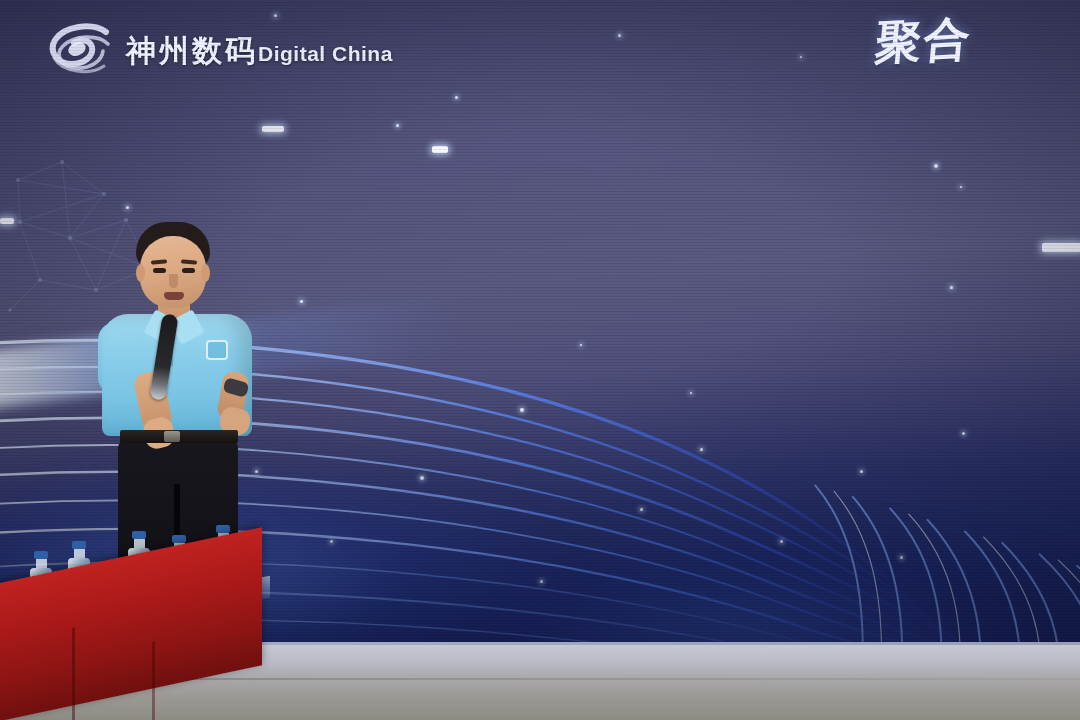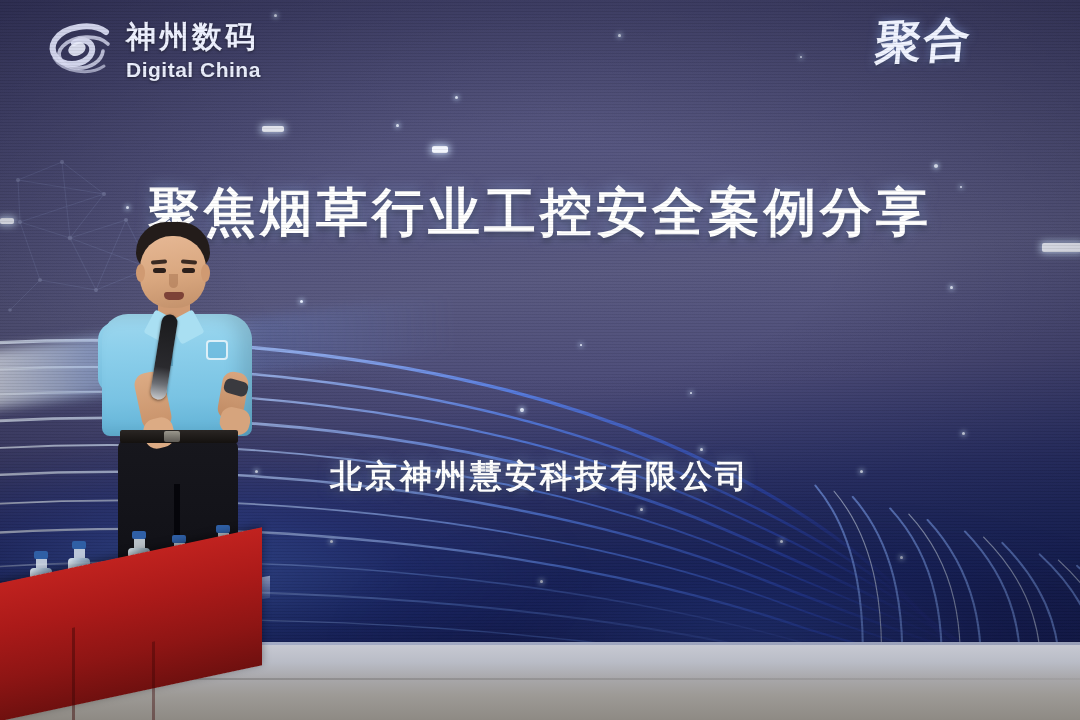--- a/index.html
+++ b/index.html
@@ -57,21 +57,21 @@
   .particles{position:absolute;inset:0;pointer-events:none;}
   .p{position:absolute;background:#eaf1ff;border-radius:50%;box-shadow:0 0 5px 1px rgba(200,225,255,.85);}
   .dash{position:absolute;background:#f4f7ff;border-radius:2px;box-shadow:0 0 7px 2px rgba(210,230,255,.75);}
 
   
   .netwrap{position:absolute;left:0;top:150px;width:240px;height:190px;opacity:.30;pointer-events:none;}
 
   
   .logo-block{position:absolute;left:46px;top:20px;display:flex;align-items:center;gap:12px;}
   .logo-mark{width:68px;height:62px;flex:0 0 auto;}
-  .logo-words{display:flex;flex-direction:column;line-height:1;}
+  .logo-words{display:flex;flex-direction:row;line-height:1;}
   .logo-cn{
     font-size:30px;font-weight:bold;color:#eef1ff;letter-spacing:3px;
     text-shadow:0 1px 3px rgba(0,0,0,.5);
   }
   .logo-en{
     font-size:21px;font-weight:bold;color:#e9edfb;letter-spacing:.5px;margin-top:7px;
     text-shadow:0 1px 3px rgba(0,0,0,.5);
   }
 
   .theme-block{position:absolute;right:24px;top:18px;text-align:right;}
@@ -405,22 +405,20 @@
       <span class="logo-words">
         <span class="logo-cn">神州数码</span>
         <span class="logo-en">Digital China</span>
       </span>
     </div>
 
     <div class="theme-block">
       <div class="theme-cal">聚合</div>
     </div>
 
-    <div class="slide-title">聚焦烟草行业工控安全案例分享</div>
-    <div class="slide-company">北京神州慧安科技有限公司</div>
   </div>
 
   <div class="floor">
     <div class="floor-seam"></div>
   </div>
 
   <div class="speaker">
     <div class="sp-legs"></div>
     <div class="sp-legsplit"></div>
     <div class="sp-sleeve-l"></div>

